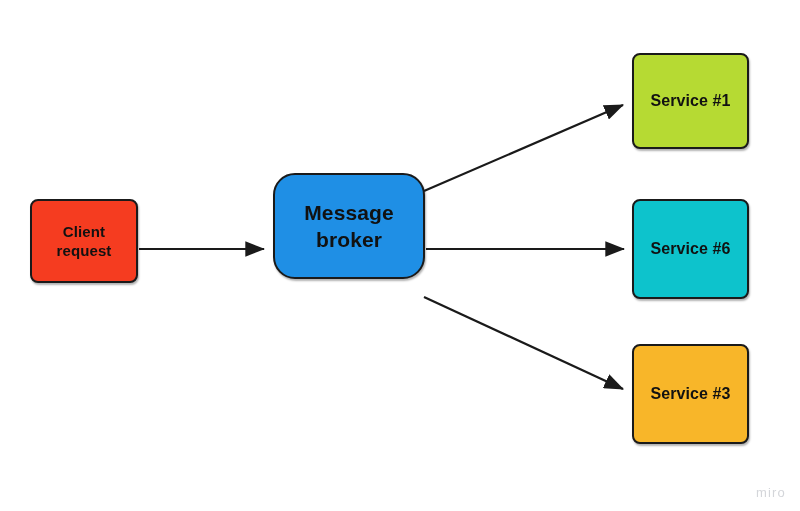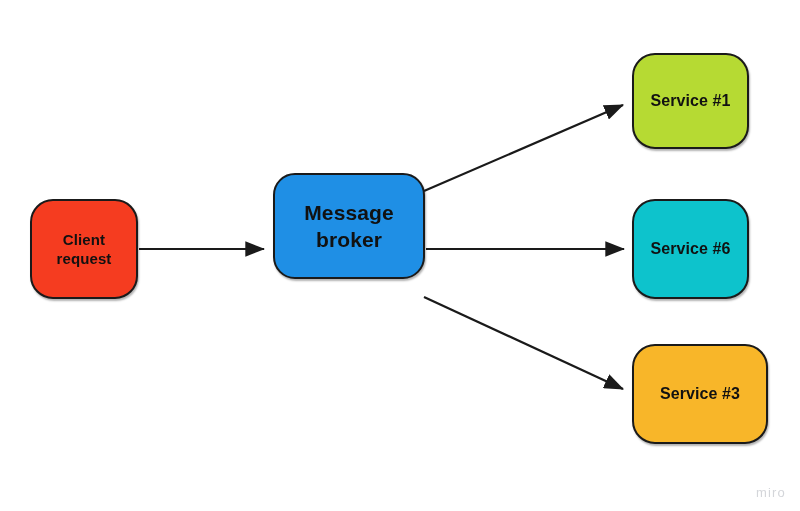--- a/index.html
+++ b/index.html
@@ -24,37 +24,37 @@
     pointer-events: none;
   }
   .node {
     position: absolute;
     box-sizing: border-box;
     display: flex;
     align-items: center;
     justify-content: center;
     text-align: center;
     border: 2px solid #1a1a1a;
-    border-radius: 23px;
+    border-radius: 8px;
     box-shadow: 1px 2px 2px rgba(0,0,0,0.30);
     z-index: 2;
   }
   .node-label {
     color: #111111;
     font-weight: bold;
     line-height: 1.30;
     letter-spacing: 0.1px;
     white-space: pre-line;
     user-select: none;
   }
   #node-client {
     left: 30px;
     top: 199px;
     width: 108px;
-    height: 100px;
+    height: 84px;
     background: #f53c20;
   }
   #node-client .node-label { font-size: 15px; }
   #node-broker {
     left: 273px;
     top: 173px;
     width: 152px;
     height: 106px;
     background: #1f8fe5;
     border-radius: 22px;
@@ -70,21 +70,21 @@
   #node-service-2 {
     left: 632px;
     top: 199px;
     width: 117px;
     height: 100px;
     background: #0dc3cc;
   }
   #node-service-3 {
     left: 632px;
     top: 344px;
-    width: 136px;
+    width: 117px;
     height: 100px;
     background: #f8b629;
   }
   #node-service-1 .node-label,
   #node-service-2 .node-label,
   #node-service-3 .node-label { font-size: 16px; }
   #watermark {
     position: absolute;
     right: 14px;
     bottom: 11px;

